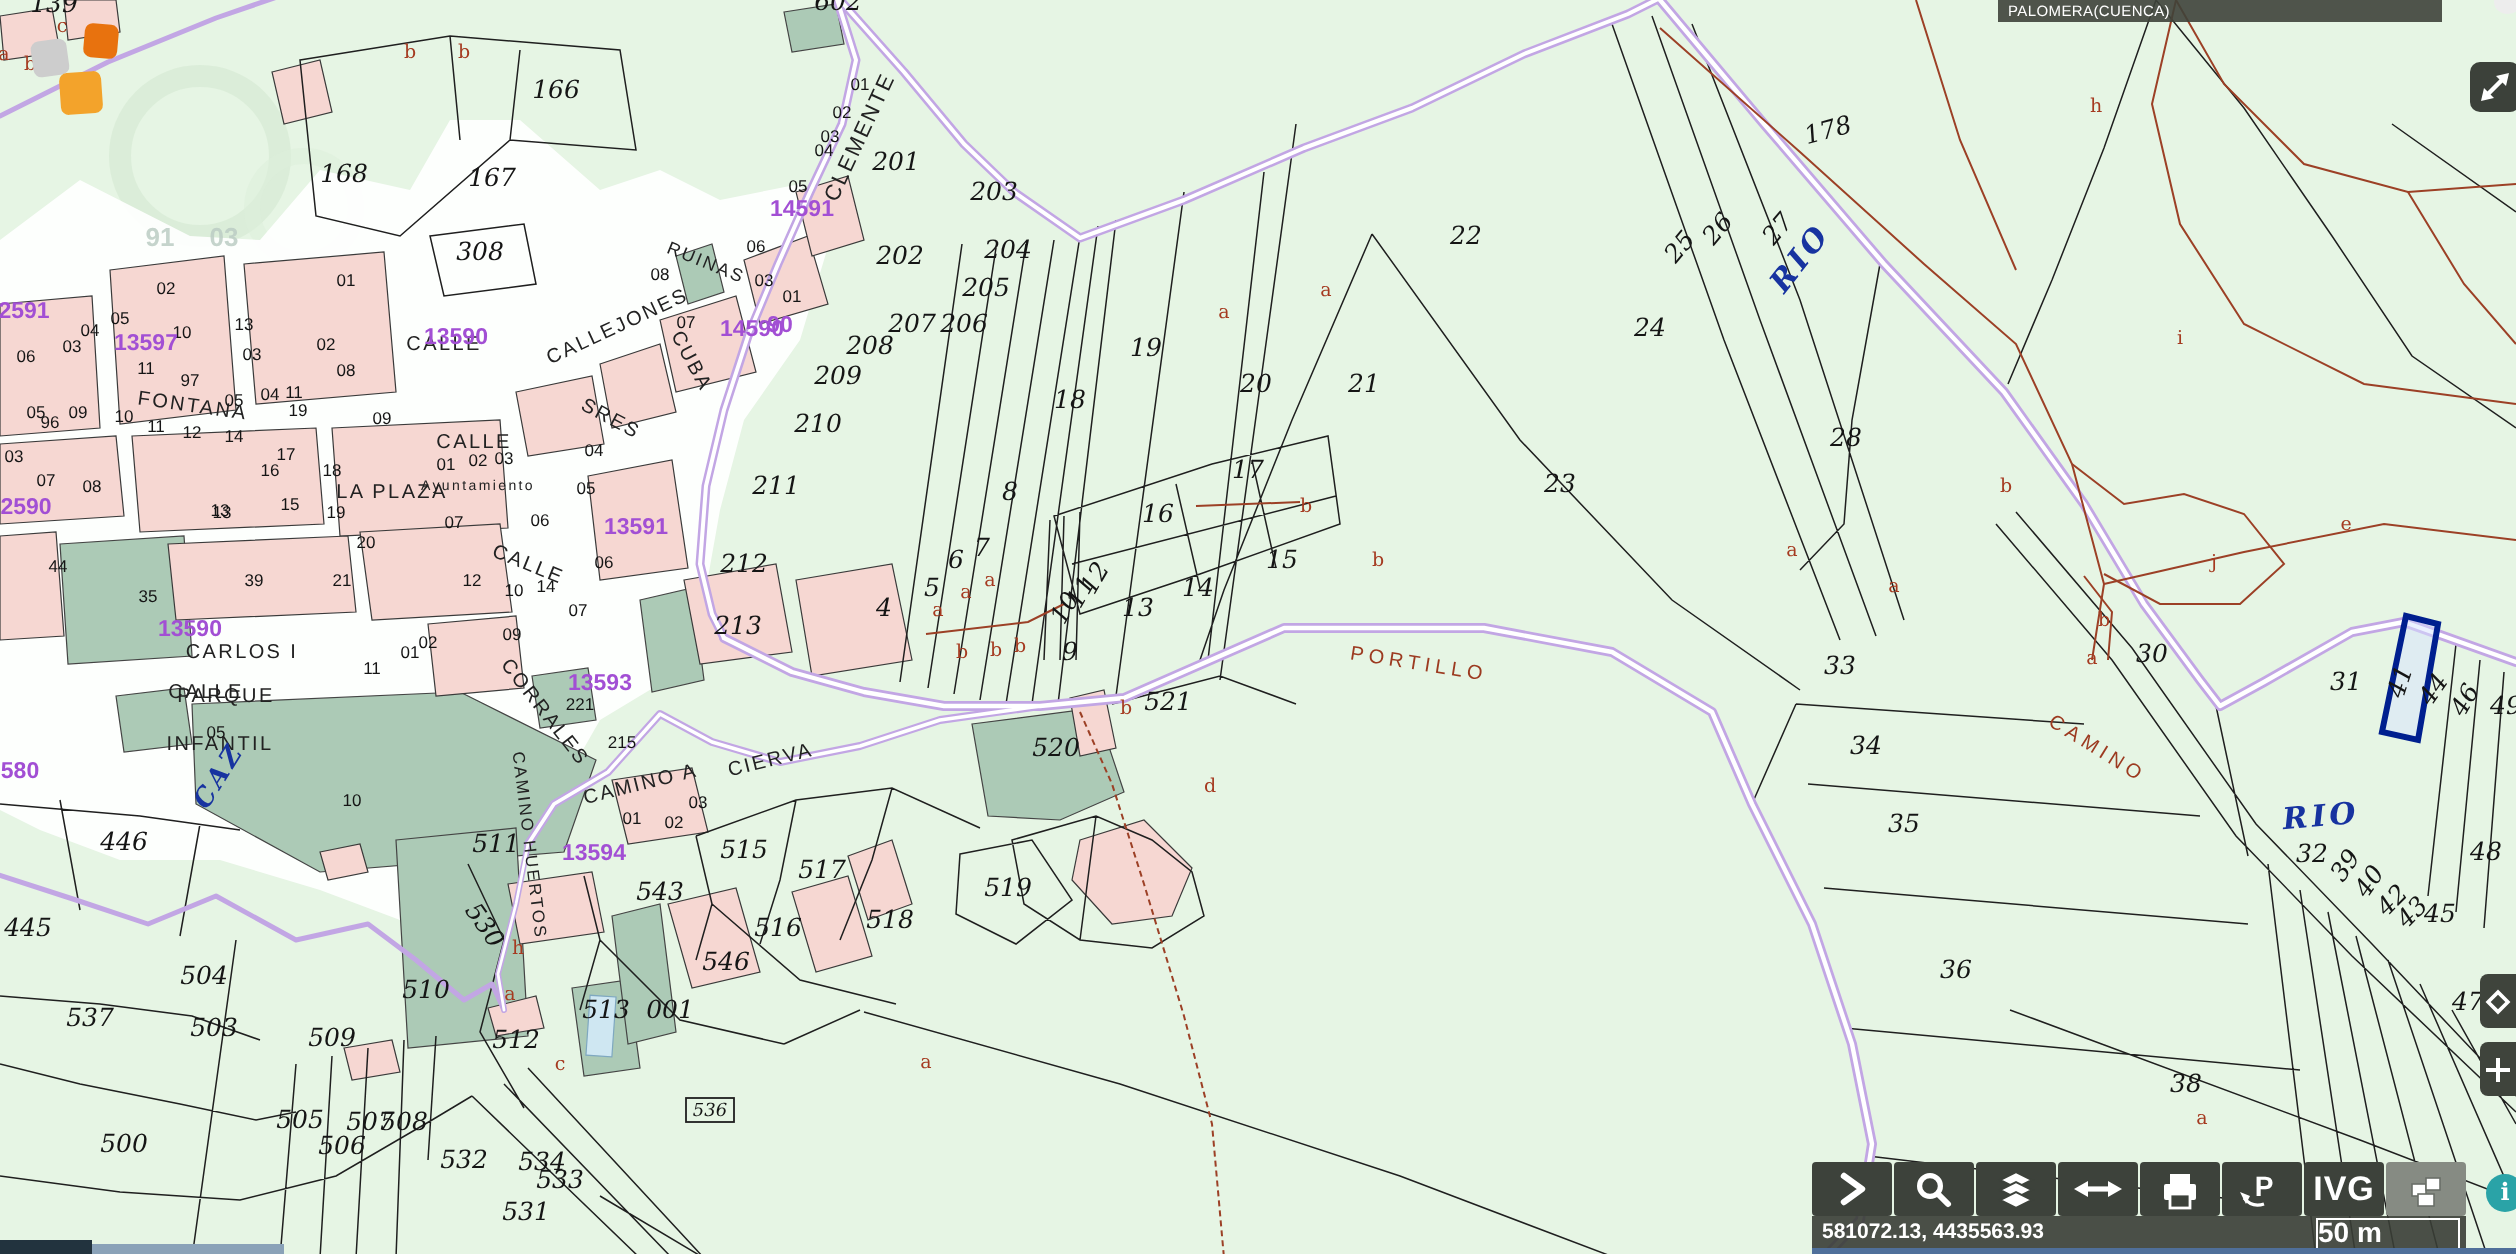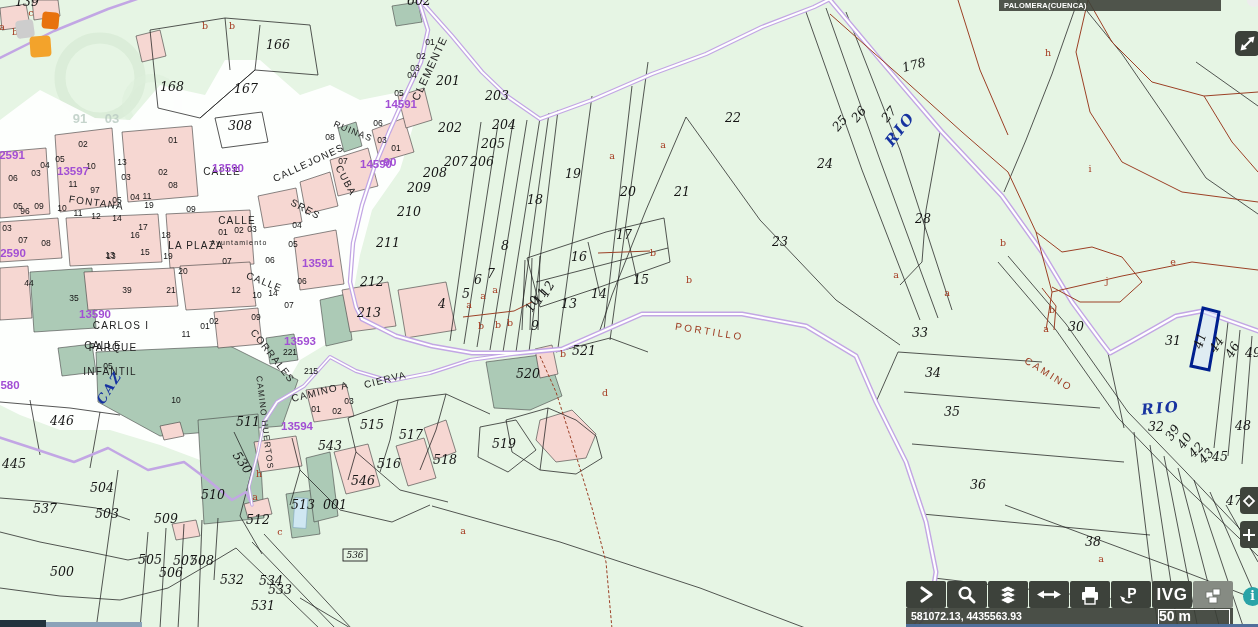--- a/index.html
+++ b/index.html
@@ -11,21 +11,21 @@
   .l-p{font-family:"DejaVu Serif",serif;font-style:italic;font-size:12.5px;fill:#151515}
   .l-n{font-family:"Liberation Sans",sans-serif;font-size:8.5px;fill:#151515}
   .l-st{font-family:"Liberation Sans",sans-serif;font-size:10px;fill:#222;letter-spacing:1.2px}
   .l-z{font-family:"Liberation Sans",sans-serif;font-size:11.5px;fill:#a24fd4;font-weight:bold}
   .l-w{font-family:"DejaVu Serif",serif;font-size:15px;fill:#1733a0;font-weight:bold;font-style:italic;letter-spacing:2px}
   .l-r{font-family:"DejaVu Serif",serif;font-size:9.5px;fill:#a53a20}
   .l-rd{font-family:"Liberation Sans",sans-serif;font-size:10px;fill:#9c3a20;letter-spacing:2.5px}
   .l-wm{font-family:"Liberation Sans",sans-serif;font-size:13px;fill:#bccdc4;font-weight:bold;opacity:.85}
 
   .muni{position:absolute;left:999px;top:0;width:222px;height:11px;background:rgba(62,66,58,.9);
-        color:#fff;font-size:7.5px;font-weight:bold;line-height:11px;padding-left:5px;
+        color:#fff;font-size:7.5px;font-weight:normal;line-height:11px;padding-left:5px;
         box-sizing:border-box;letter-spacing:.2px}
   .expand{position:absolute;left:1235px;top:31px;width:25px;height:25px;background:#3c413a;
           border-radius:5px;cursor:pointer}
   .dotTR{position:absolute;left:1247px;top:-5px;width:14px;height:12px;background:#ededed;border-radius:50%}
 
   .lg{position:absolute;border-radius:4px}
   .lg.gray{left:16px;top:20px;width:18px;height:18px;background:#cdcdcd;transform:rotate(-8deg)}
   .lg.orange{left:42px;top:12px;width:17px;height:17px;background:#e8720e;transform:rotate(5deg)}
   .lg.amber{left:30px;top:36px;width:21px;height:21px;background:#f3a32b;transform:rotate(-4deg)}
 

